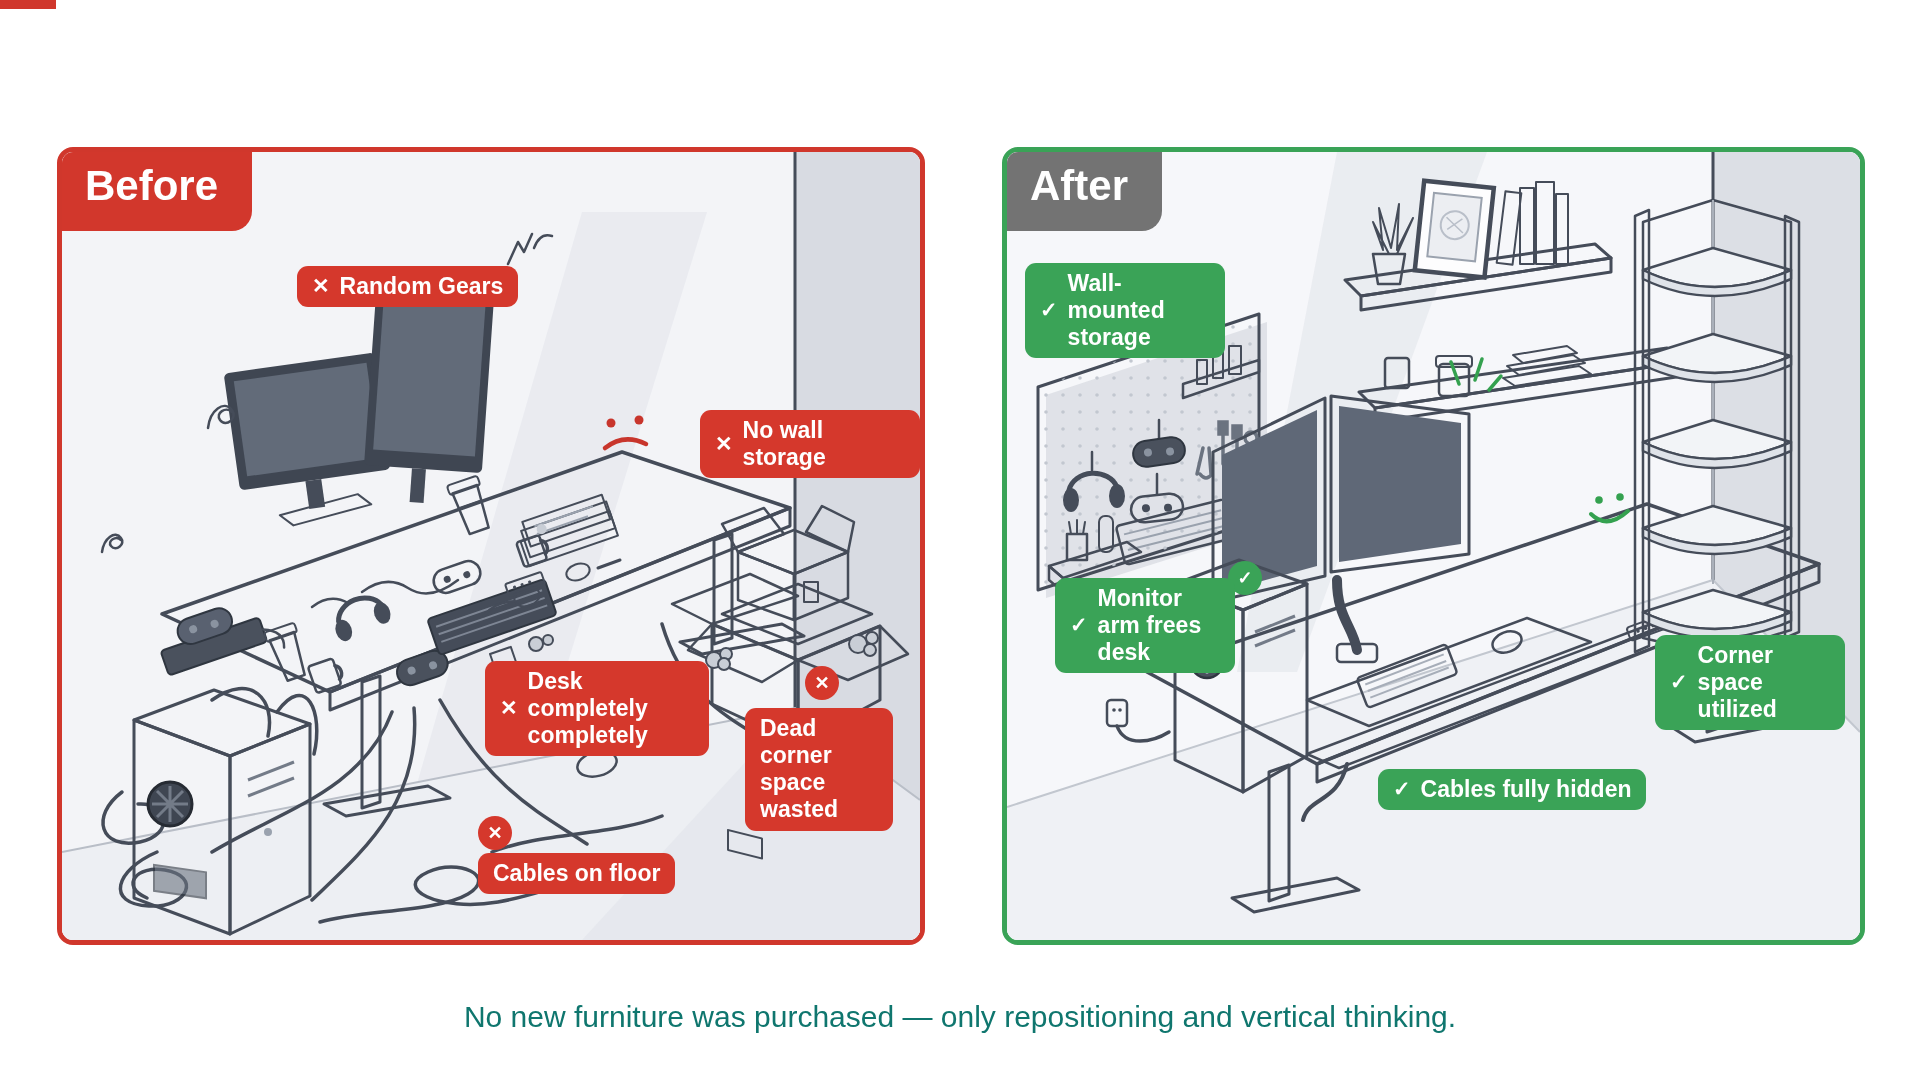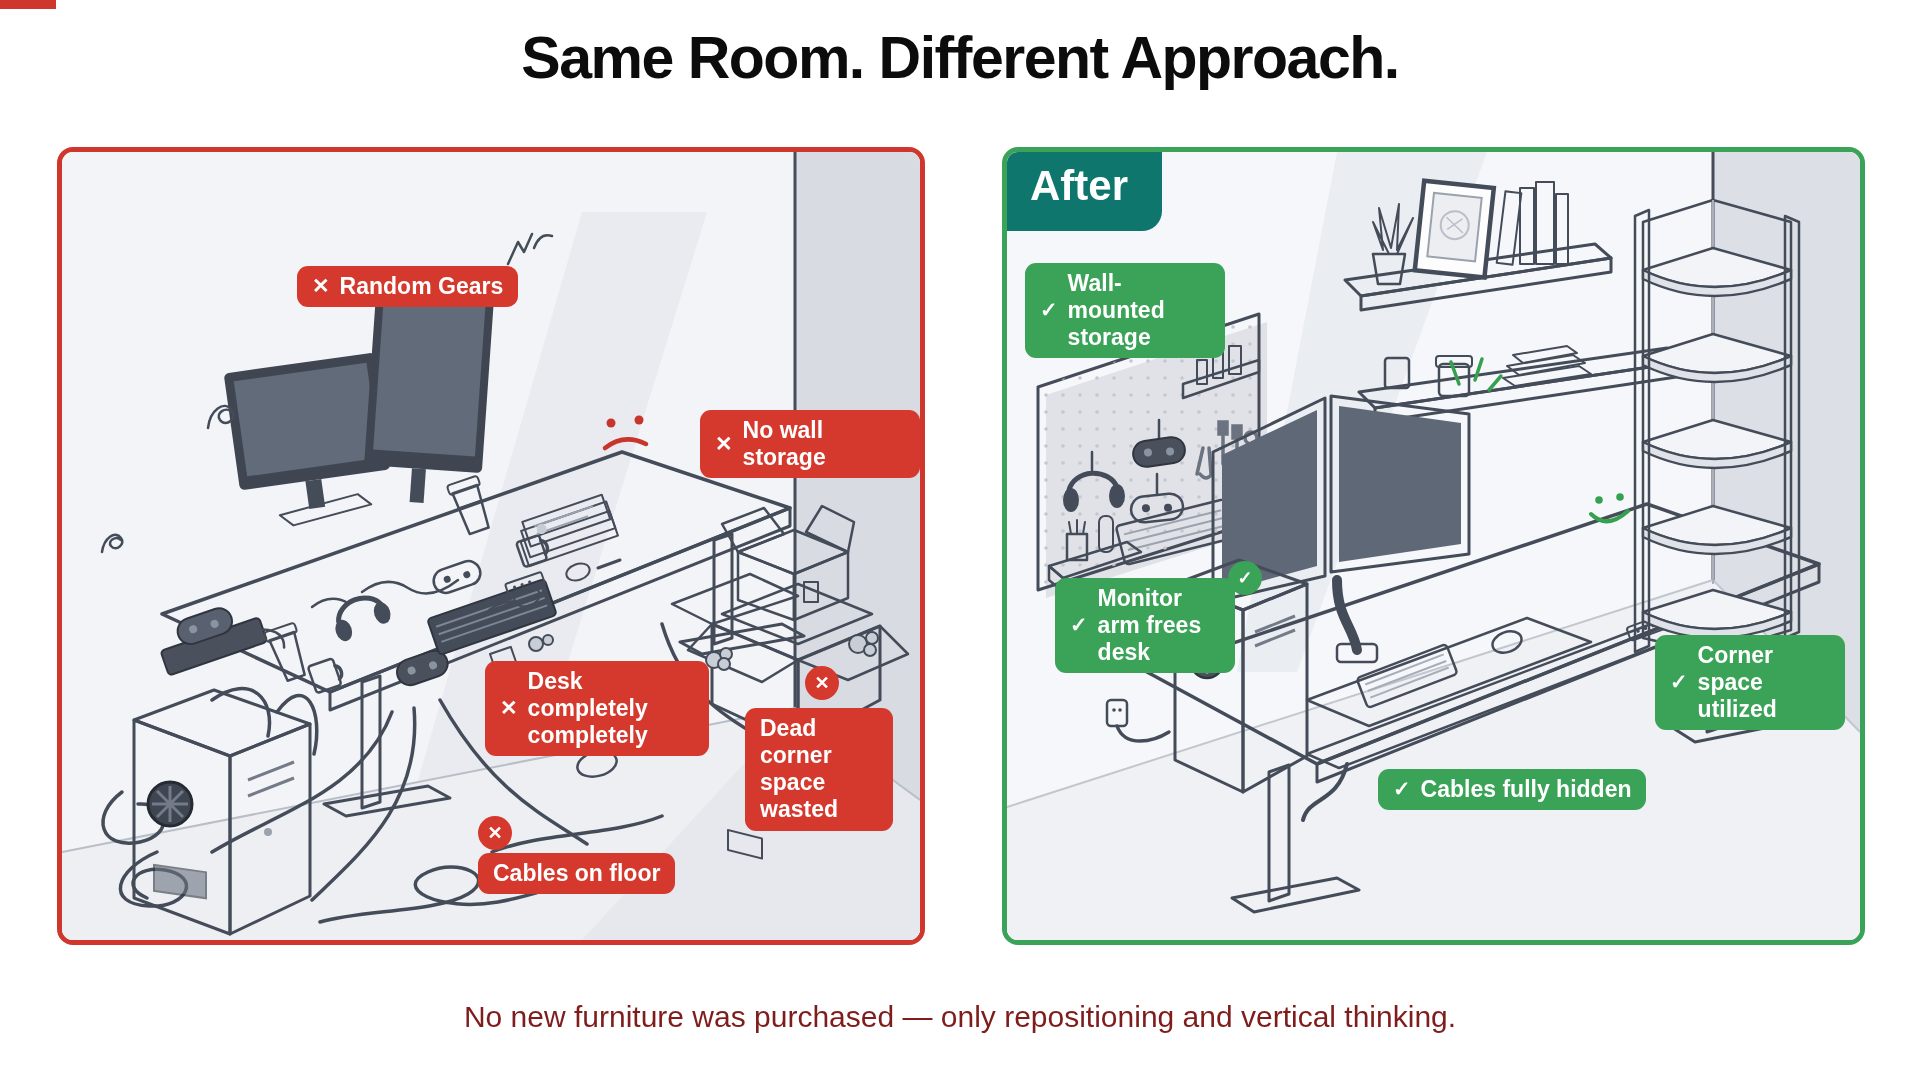--- a/index.html
+++ b/index.html
@@ -5,32 +5,32 @@
   html,body{margin:0;padding:0;background:#ffffff;}
   body{width:1920px;height:1072px;position:relative;font-family:"Liberation Sans",sans-serif;overflow:hidden;}
   .stage{position:absolute;inset:0;}
 
   .corner-chip{position:absolute;left:0;top:0;width:56px;height:9px;background:#d0372c;}
 
   .page-title{position:absolute;left:0;top:24px;width:100%;text-align:center;
     font-size:59px;font-weight:700;letter-spacing:-1.5px;color:#0c0c0c;margin:0;}
 
   .page-caption{position:absolute;left:0;top:1000px;width:100%;text-align:center;
-    font-size:30px;font-weight:400;color:#7f1d1d;}
+    font-size:30px;font-weight:400;color:#0f766e;}
 
   .panel{position:absolute;top:147px;height:798px;border-radius:16px;box-sizing:border-box;overflow:hidden;}
   .panel.before{left:57px;width:868px;border:5px solid #d0372c;background:#f3f4f7;}
   .panel.after{left:1002px;width:863px;border:5px solid #3aa357;background:#f6f7fa;}
 
   .scene{position:absolute;left:0;top:0;width:100%;height:100%;z-index:1;}
 
   .tab{position:absolute;left:-5px;top:-5px;z-index:6;color:#fff;font-weight:700;
     font-size:42px;line-height:1;padding:18px 34px 24px 28px;border-radius:14px 0 20px 0;}
   .tab.red{background:#d2372c;}
-  .tab.green{background:#0f766e;}
+  .tab.green{background:#737373;}
 
   .pill{position:absolute;z-index:5;display:inline-flex;align-items:center;gap:10px;
     color:#fff;font-size:23px;font-weight:600;line-height:1.18;
     padding:7px 15px;border-radius:11px;box-sizing:border-box;}
   .pill.red{background:#d5382c;}
   .pill.green{background:#3aa357;}
   .pill .pic{font-size:21px;font-weight:700;flex:0 0 auto;}
 
   .badge{position:absolute;z-index:5;width:34px;height:34px;border-radius:50%;
     display:flex;align-items:center;justify-content:center;color:#fff;
@@ -40,21 +40,20 @@
 
   svg .ln{stroke:#454c59;fill:none;stroke-linecap:round;stroke-linejoin:round;}
 </style>
 </head>
 <body>
 
 <div class="stage">
 
   <div class="corner-chip"></div>
 
-  <h1 class="page-title">Same Room. Different Approach.</h1>
 
   <div class="panel before">
 
     <svg class="scene" viewBox="0 0 858 788" preserveAspectRatio="none">
 
       <g>
         <rect width="858" height="788" fill="#f3f4f7"></rect>
         <polygon points="310,788 520,60 645,60 420,788" fill="#e7e9ee" opacity="0.85"></polygon>
         <polygon points="733,0 858,0 858,648 733,556" fill="#d8dbe2"></polygon>
         <polygon points="0,700 733,556 858,648 858,788 0,788" fill="#edeff3"></polygon>
@@ -220,20 +219,21 @@
         <path d="M472,96 q6,-16 18,-12"></path>
       </g>
 
       <g>
         <circle cx="549" cy="271" r="4.5" fill="#c8352c"></circle>
         <circle cx="577" cy="268" r="4.5" fill="#c8352c"></circle>
         <path d="M543,296 Q562,281 584,292" stroke="#c8352c" stroke-width="4.5" fill="none" stroke-linecap="round"></path>
       </g>
     </svg>
 
+    <div class="tab red">Before</div>
 
     <div class="pill red" style="left:235px;top:114px;">
       <span class="pic">✕</span>
       <span>Random Gears</span>
     </div>
 
     <div class="pill red" style="left:638px;top:258px;">
       <span class="pic">✕</span>
       <span>No wall storage</span>
     </div>

